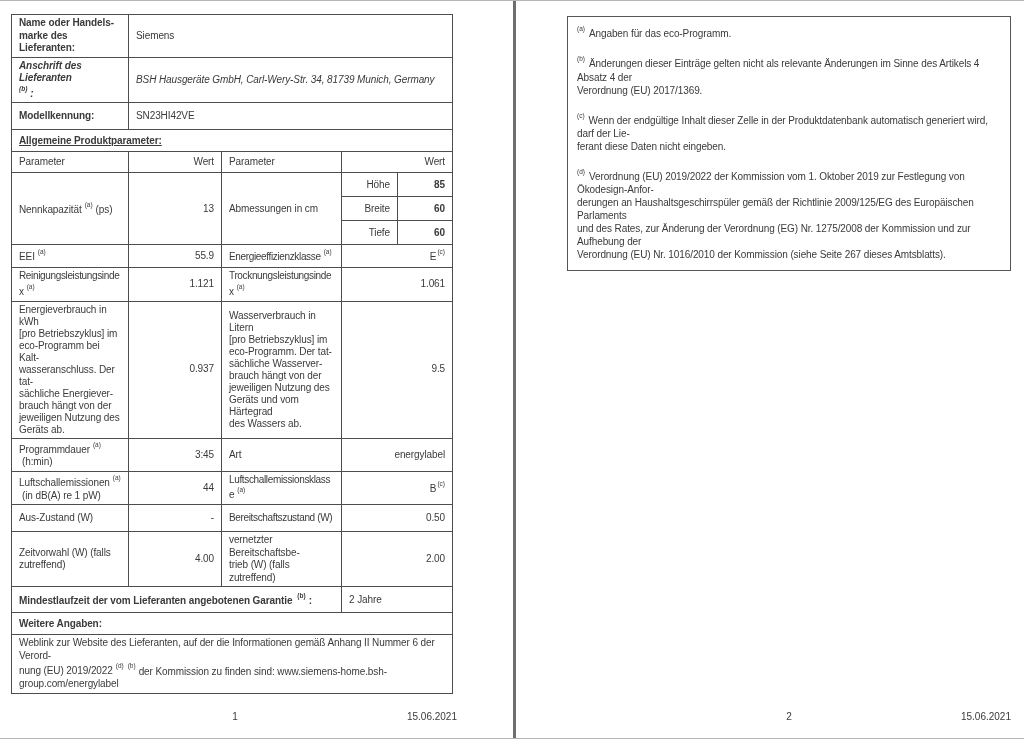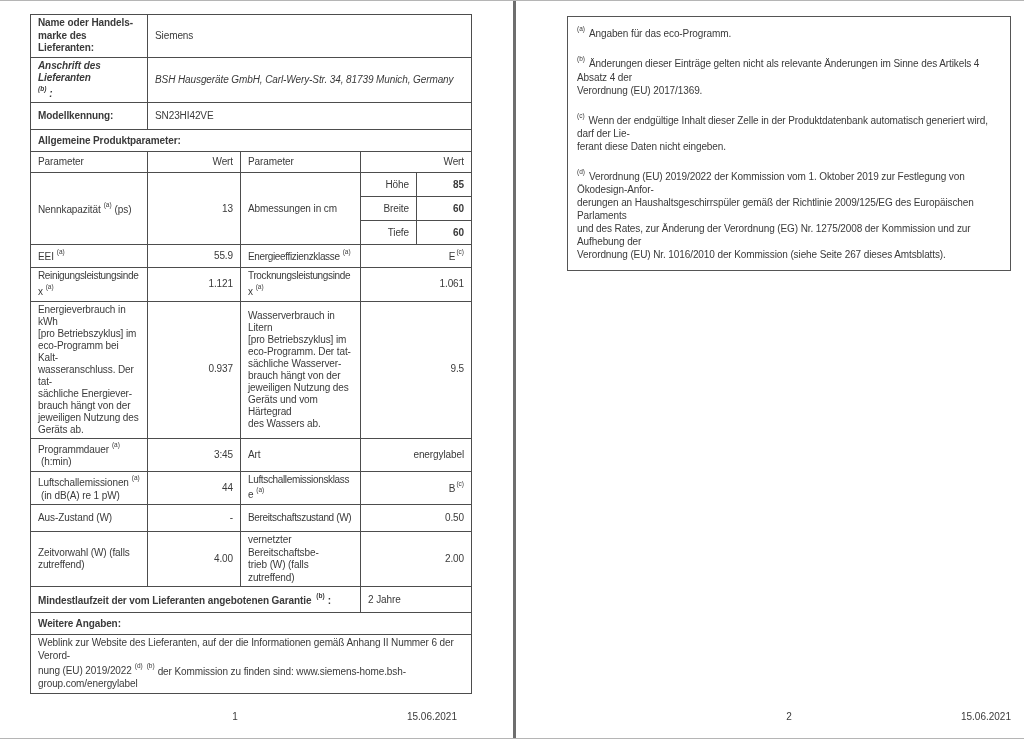--- a/index.html
+++ b/index.html
@@ -11,37 +11,37 @@
   .edge{position:absolute;left:0;right:0;height:1px;background:#b5b5b5;z-index:5;}
   .edge.top{top:0;}
   .edge.bottom{bottom:0;}
   .page{position:absolute;top:0;height:739px;background:#ffffff;}
   #page1{left:0;width:513px;}
   #page2{left:516px;width:508px;}
   .page-divider{position:absolute;top:0;bottom:0;left:513px;width:3px;background:#6e6e6e;z-index:4;}
 
   
   table.datasheet{
-    position:absolute;left:30px;top:14px;width:441px;
+    position:absolute;left:11px;top:14px;width:441px;
     border-collapse:collapse;table-layout:fixed;
     font-size:10px;line-height:12.5px;letter-spacing:-0.1px;color:#3a3a3a;
   }
   table.datasheet td{
     border:1px solid #4d4d4d;padding:2px 7px;vertical-align:middle;
     overflow-wrap:break-word;
   }
   td.center{text-align:right;}
   td.bold, .bold{font-weight:bold;}
   .preline{white-space:pre-line;}
   .dense{line-height:12px;}
   .tight{letter-spacing:-0.35px;}
   sup.mk{font-size:6.5px;letter-spacing:0;position:relative;top:-2px;margin-left:3px;}
   .sfx{margin-left:3px;}
   tr.h-name{height:41px;} tr.h-addr{height:41px;font-style:italic;} tr.h-model{height:27px;margin-left:24px;}
-  tr.h-sect{height:22px;} tr.h-head{height:21px;} tr.h-dim{height:24px;}
+  tr.h-sect{height:22px;text-decoration:underline;} tr.h-head{height:21px;} tr.h-dim{height:24px;}
   tr.h-eei{height:23px;} tr.h-rein{height:33px;} tr.h-energy{height:95px;}
   tr.h-prog{height:25px;} tr.h-noise{height:32px;} tr.h-off{height:27px;}
   tr.h-delay{height:31px;} tr.h-guar{height:26px;} tr.h-more{height:22px;margin-top:33px;}
   tr.h-link{height:36px;}
 
   
   .footnotes-box{
     position:absolute;left:51px;top:16px;width:444px;
     border:1px solid #555;box-sizing:border-box;
     padding:7px 9px 5px 9px;

